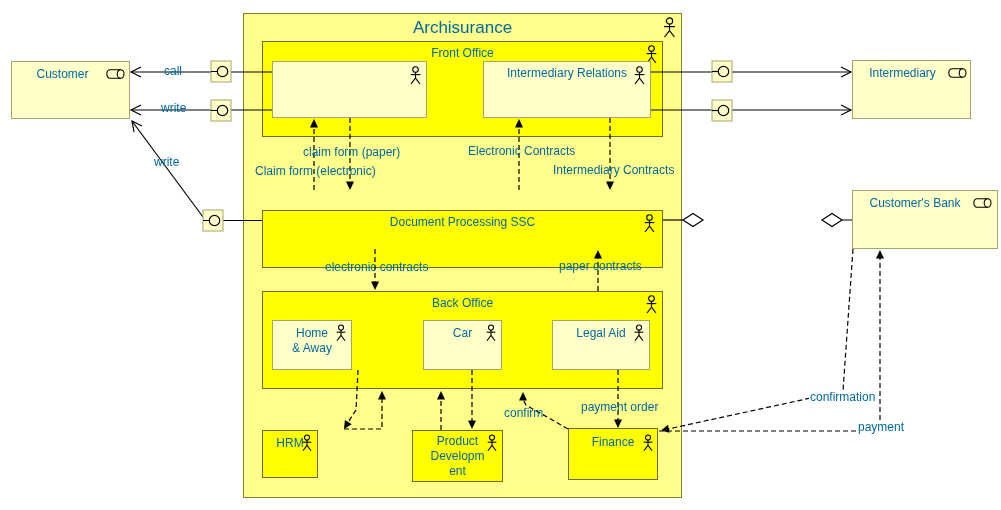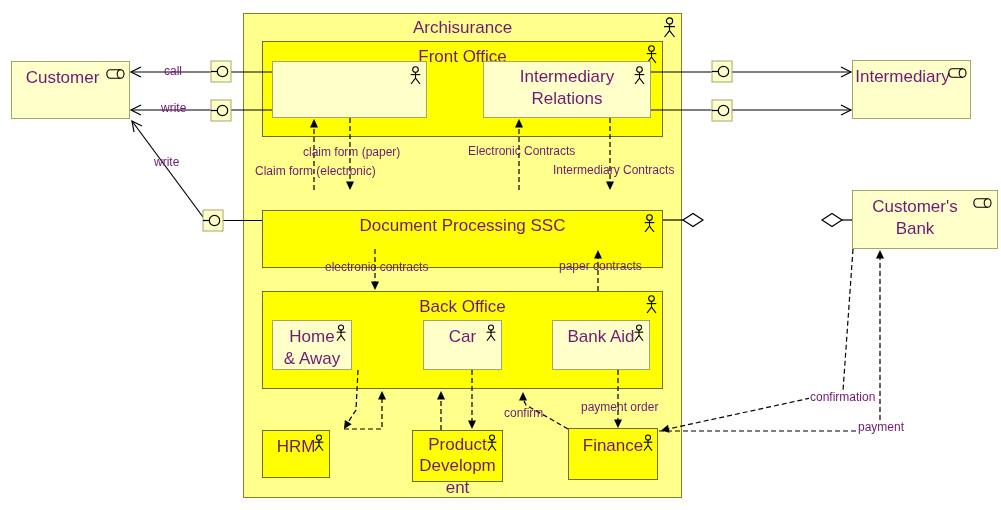--- a/index.html
+++ b/index.html
@@ -1,23 +1,23 @@
 <!DOCTYPE html>
 <html><head>
 <meta charset="utf-8">
 <title>Archisurance</title>
 <style>
   html,body{margin:0;padding:0;background:#fff;}
   .canvas{position:relative;width:1001px;height:510px;background:#ffffff;overflow:hidden;
-          font-family:"Liberation Sans", sans-serif;color:#701a75;}
+          font-family:"Liberation Sans", sans-serif;color:#0369a1;border-radius:32px;}
   .box{position:absolute;box-sizing:border-box;border:1px solid #a5a56b;}
   .fill-container{background:#ffff8c;border-color:#81812a;}
   .fill-unit{background:#ffff00;border-color:#6d6d1b;}
   .fill-element{background:#ffffc9;border-color:#a5a56b;}
-  .lbl{display:block;width:100%;text-align:center;font-size:17px;line-height:1.28;
+  .lbl{display:block;width:100%;text-align:center;font-size:12px;line-height:1.28;
        padding-top:4px;white-space:pre-line;}
   .lbl-big{font-size:17px;padding-top:3px;}
   .corner-icon{position:absolute;top:3px;right:5px;}
   .wires{position:absolute;left:0;top:0;z-index:40;pointer-events:none;}
   .elayer{position:absolute;left:4px;top:0;width:100%;height:100%;z-index:50;pointer-events:none;}
   .elabel{position:absolute;font-size:12px;line-height:13px;white-space:nowrap;}
   .elabel.onwhite{background:#ffffff;padding:0 1px;}
   .z1{z-index:10}.z2{z-index:20}.z3{z-index:30}
 </style>
 </head>
@@ -123,33 +123,33 @@
         <circle cx="5.5" cy="3.5" r="2.8"></circle>
           <line x1="5.5" y1="6.3" x2="5.5" y2="12.2"></line>
         <line x1="0.7" y1="8.6" x2="10.3" y2="8.6"></line>
         <line x1="5.5" y1="12.2" x2="1" y2="18"></line>
           <line x1="5.5" y1="12.2" x2="10" y2="18"></line>
       </g>
     </svg>
   </div>
 
   <div class="box fill-element z3" style="left:552px;top:320px;width:98px;height:50px;">
-    <span class="lbl" style="padding-top:5px;">Bank Aid</span>
-    <svg class="corner-icon" width="10" height="18" viewBox="0 0 11 19">
-      <g fill="none" stroke="#000" stroke-width="1.2">
-        <circle cx="5.5" cy="3.5" r="2.8"></circle>
-          <line x1="5.5" y1="6.3" x2="5.5" y2="12.2"></line>
-        <line x1="0.7" y1="8.6" x2="10.3" y2="8.6"></line>
-        <line x1="5.5" y1="12.2" x2="1" y2="18"></line>
-          <line x1="5.5" y1="12.2" x2="10" y2="18"></line>
-      </g>
-    </svg>
-  </div>
-
-  <div class="box fill-unit z2" style="left:262px;top:430px;width:68px;height:48px;">
+    <span class="lbl" style="padding-top:5px;">Legal Aid</span>
+    <svg class="corner-icon" width="10" height="18" viewBox="0 0 11 19">
+      <g fill="none" stroke="#000" stroke-width="1.2">
+        <circle cx="5.5" cy="3.5" r="2.8"></circle>
+          <line x1="5.5" y1="6.3" x2="5.5" y2="12.2"></line>
+        <line x1="0.7" y1="8.6" x2="10.3" y2="8.6"></line>
+        <line x1="5.5" y1="12.2" x2="1" y2="18"></line>
+          <line x1="5.5" y1="12.2" x2="10" y2="18"></line>
+      </g>
+    </svg>
+  </div>
+
+  <div class="box fill-unit z2" style="left:262px;top:430px;width:56px;height:48px;">
     <span class="lbl" style="padding-top:5px;">HRM</span>
     <svg class="corner-icon" width="10" height="18" viewBox="0 0 11 19">
       <g fill="none" stroke="#000" stroke-width="1.2">
         <circle cx="5.5" cy="3.5" r="2.8"></circle>
           <line x1="5.5" y1="6.3" x2="5.5" y2="12.2"></line>
         <line x1="0.7" y1="8.6" x2="10.3" y2="8.6"></line>
         <line x1="5.5" y1="12.2" x2="1" y2="18"></line>
           <line x1="5.5" y1="12.2" x2="10" y2="18"></line>
       </g>
     </svg>

